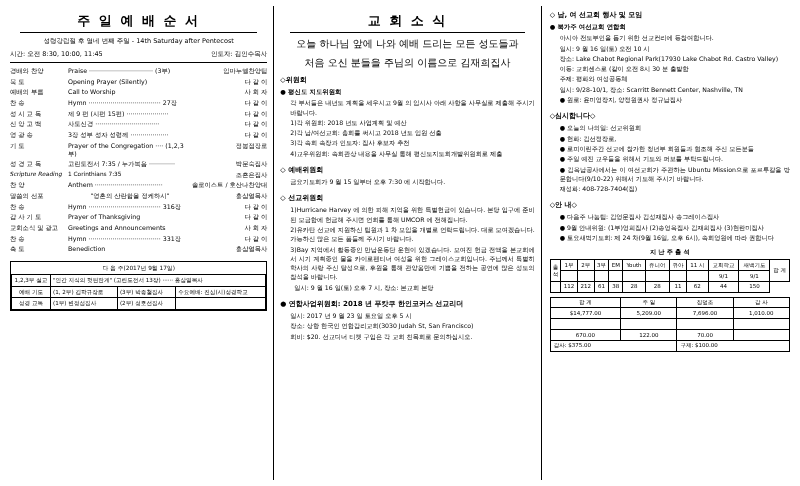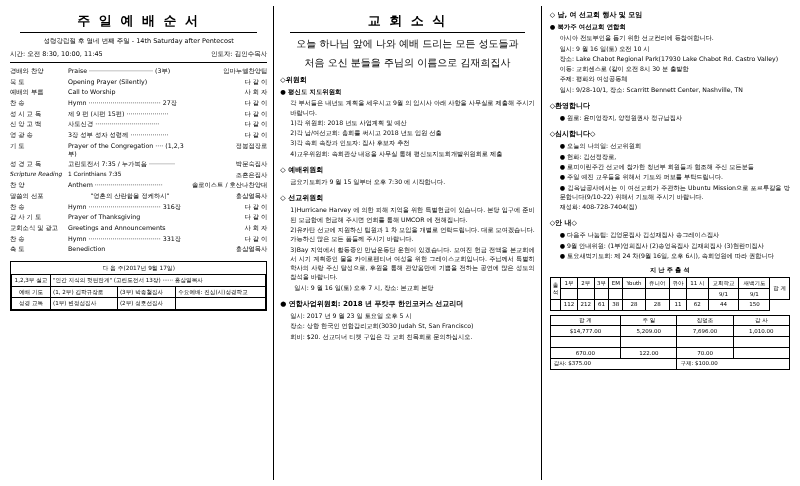--- a/index.html
+++ b/index.html
@@ -311,21 +311,20 @@
     <div class="sec-head sec-head-first">◇ 남, 여 선교회 행사 및 모임</div>
     <div class="bullet">● 북가주 여선교회 연합회</div>
     <div class="para para-ind">아시아 전도부인을 돕기 위한 선교컨리에 등참여합니다.</div>
     <div class="para para-ind">일시: 9 월 16 일(토) 오전 10 시</div>
     <div class="para para-ind">장소: Lake Chabot Regional Park(17930 Lake Chabot Rd. Castro Valley)</div>
     <div class="para para-ind">이동: 교회센스로 (같이 오전 8시 30 분 출발함</div>
 
     <div class="para para-ind">주제: 평화와 여성공동체</div>
     <div class="para para-ind">일시: 9/28-10/1, 장소: Scarritt Bennett Center, Nashville, TN</div>
 
-    <div class="sec-head">◇환영합니다</div>
     <div class="para para-ind">● 원로: 윤미영장지, 양정원권사 정규남집사</div>
 
     <div class="sec-head">◇심시합니다◇</div>
     <div class="para para-ind">● 오늘의 나의일: 선교위원회</div>
     <div class="para para-ind">● 헌화: 김선정장로,</div>
     <div class="para para-ind">● 로피이린주간 선교에 참가한 청년부 회원들과 협조해 주신 모든분들</div>
 
     <div class="para para-ind">● 주일 예진 교우들을 위해서 기도와 퍼보를 부탁드립니다.</div>
     <div class="para para-ind">● 김옥남공사에서는 이 여선교회가 주관하는 Ubuntu Mission으로 포르투갈을 방문합니다(9/10-22) 위해서 기도해 주시기 바랍니다.</div>
     <div class="para para-ind">재성화: 408-728-7404(집)</div>

